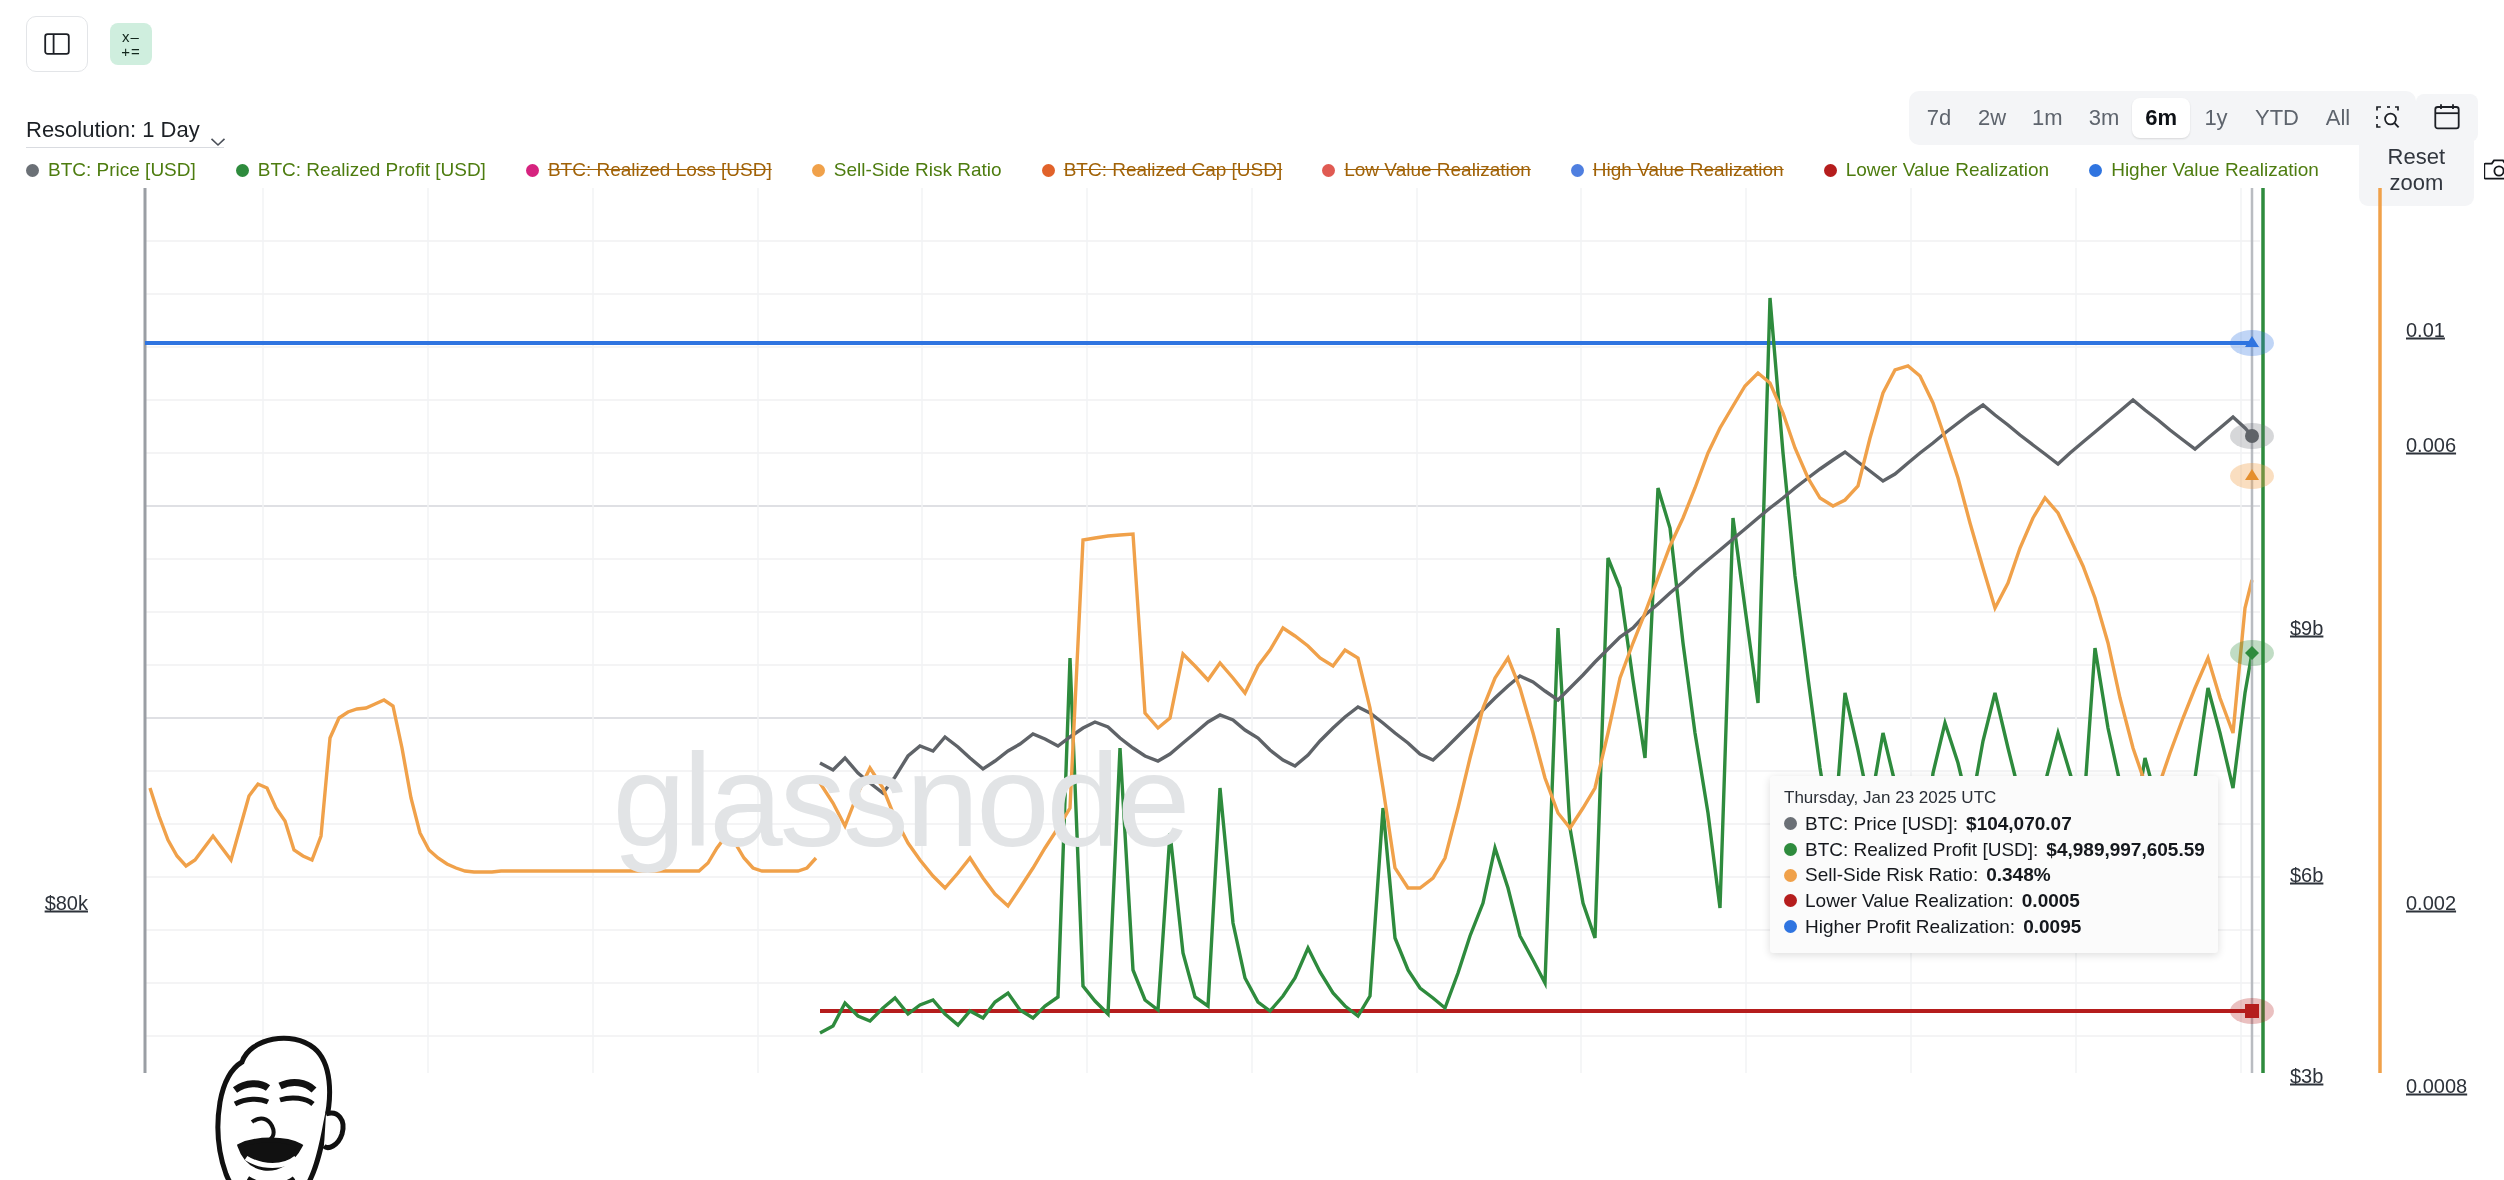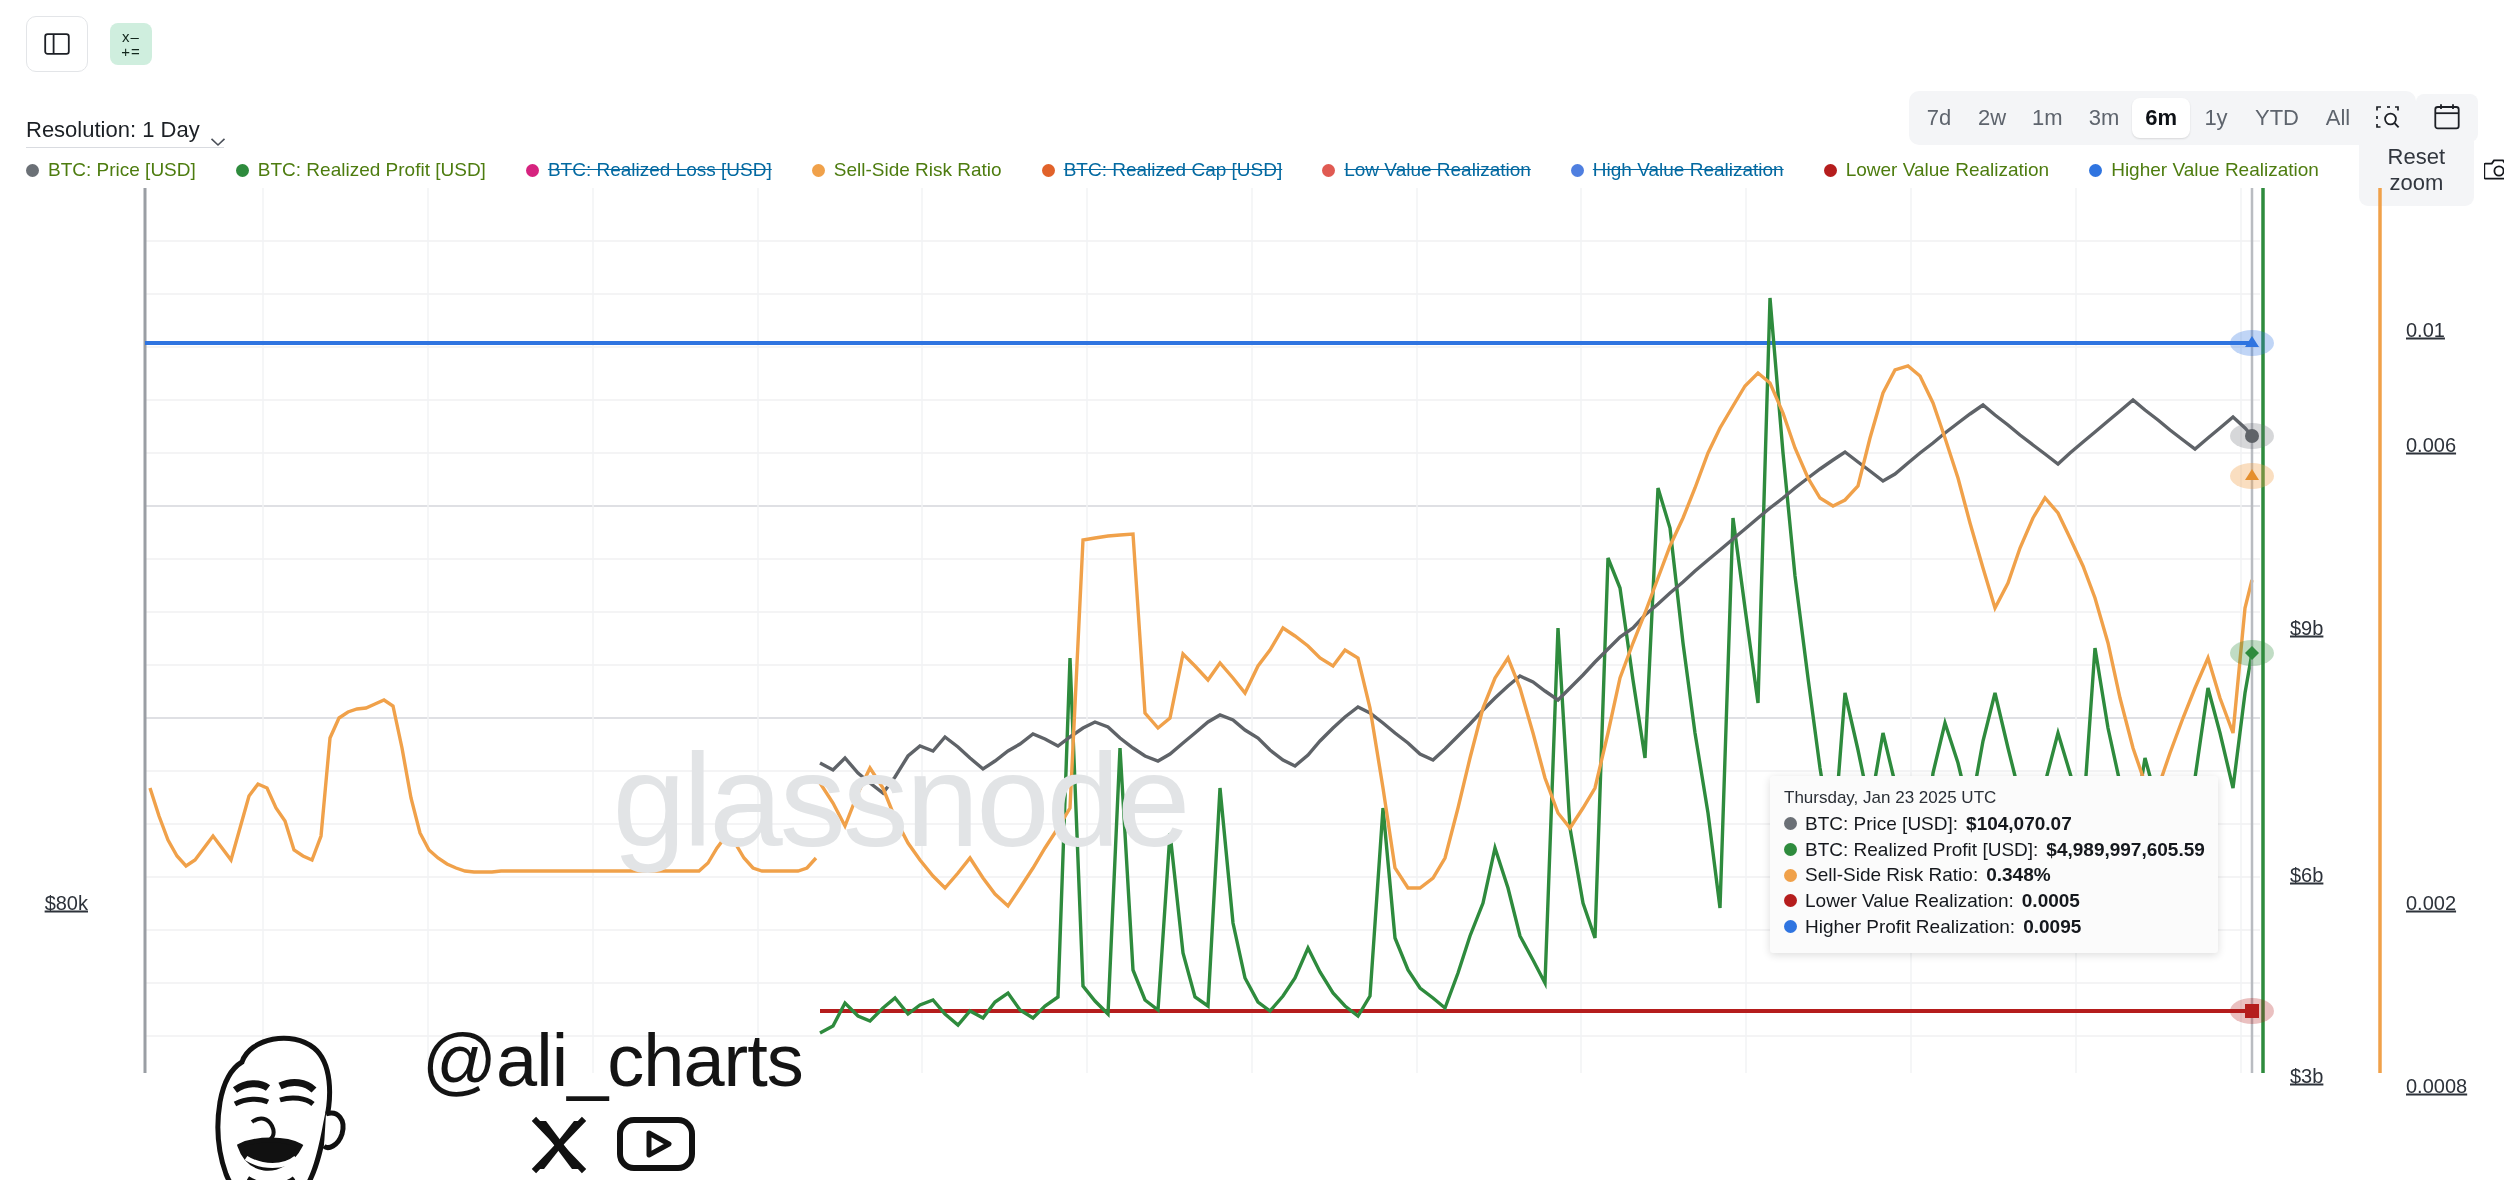--- a/index.html
+++ b/index.html
@@ -136,21 +136,21 @@
     width: 13px; height: 13px;
     border-radius: 50%;
     flex: 0 0 auto;
   }
   .legend-label {
     font-size: 19px;
     color: #4d7c0f;
   }
   .legend-item.off .legend-label {
     text-decoration: line-through;
-    color: #0369a1;
+    color: #a16207;
   }
   .legend-right {
     margin-left: auto;
     display: flex;
     align-items: center;
     gap: 10px;
   }
   .reset-zoom {
     background: #f4f5f7;
     border: none;
@@ -446,38 +446,20 @@
         <path d="M60 128 C76 120 106 120 120 128 C112 144 96 152 84 150 C72 148 64 140 60 128 Z" stroke="#111" stroke-width="5" fill="#111"></path>
         <path d="M66 140 C82 150 104 150 116 140" stroke="#fff" stroke-width="5"></path>
         <path d="M68 160 C84 170 104 168 114 160" stroke="#111" stroke-width="4" fill="none"></path>
         <path d="M46 190 C34 206 24 228 18 256" stroke="#111" stroke-width="5"></path>
         <path d="M60 196 C50 216 42 238 38 260" stroke="#111" stroke-width="4"></path>
         <path d="M78 198 C86 218 96 238 110 256" stroke="#111" stroke-width="5"></path>
         <path d="M130 172 C144 188 152 214 156 244" stroke="#111" stroke-width="5"></path>
         <path d="M126 180 C132 204 132 230 128 256" stroke="#111" stroke-width="4"></path>
       </svg>
     </span>
-    <div style="margin-left:32px;">
-      <div class="brand-handle">@ali_charts</div>
-      <div class="brand-social">
-        <span>
-          <svg width="62" height="62" viewBox="0 0 62 62" fill="none">
-            <path d="M8 8 L54 56 M54 8 L8 56" stroke="#111" stroke-width="6" stroke-linecap="square"></path>
-            <path d="M8 8 L18 8 L54 56 L44 56 Z" fill="#111"></path>
-            <path d="M54 8 L46 8 L8 56 L16 56 Z" fill="#111"></path>
-          </svg>
-        </span>
-        <span>
-          <svg width="80" height="60" viewBox="0 0 80 60" fill="none">
-            <rect x="4" y="6" width="72" height="48" rx="14" stroke="#111" stroke-width="6" fill="#fff"></rect>
-            <path d="M33 19 L53 30 L33 41 Z" stroke="#111" stroke-width="5" fill="#fff" stroke-linejoin="round"></path>
-          </svg>
-        </span>
-      </div>
-    </div>
   </div>
 
   <div class="tooltip">
     <div class="tt-date">Thursday, Jan 23 2025 UTC</div>
     <div class="tt-row">
       <span class="tt-dot" style="background:#6b7076"></span>
       <span>BTC: Price [USD]:</span>
       <span class="tt-val">$104,070.07</span>
     </div>
     <div class="tt-row">

